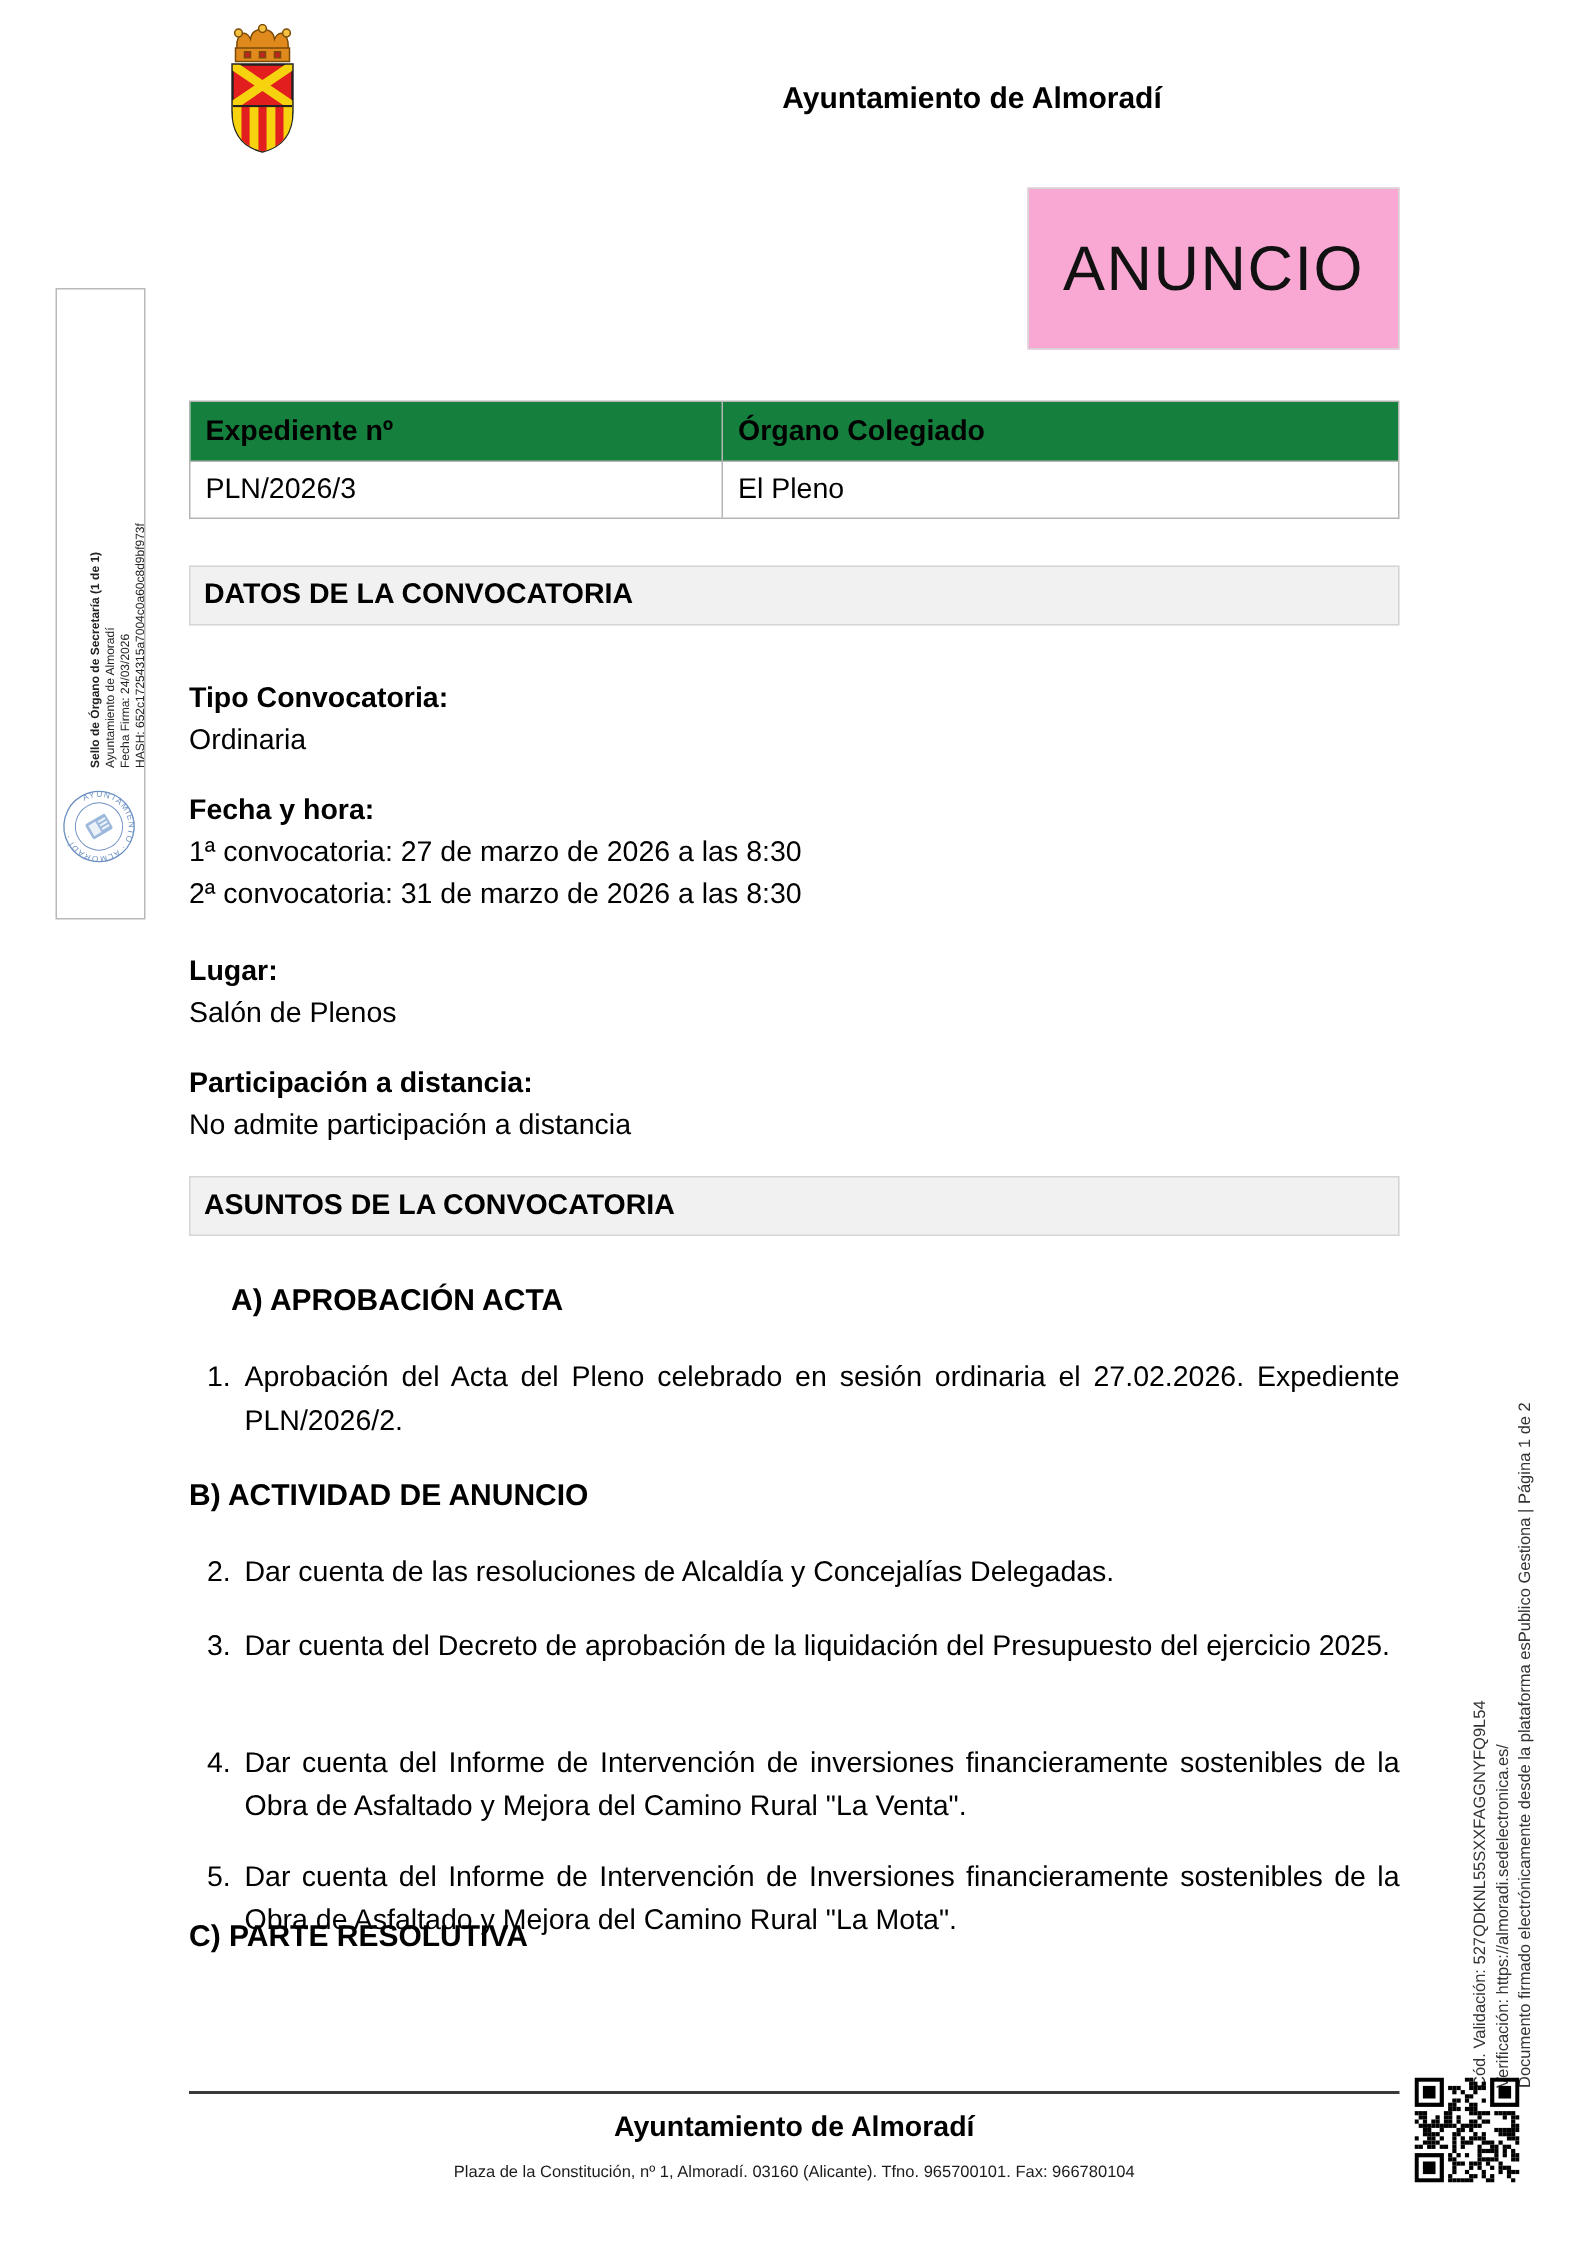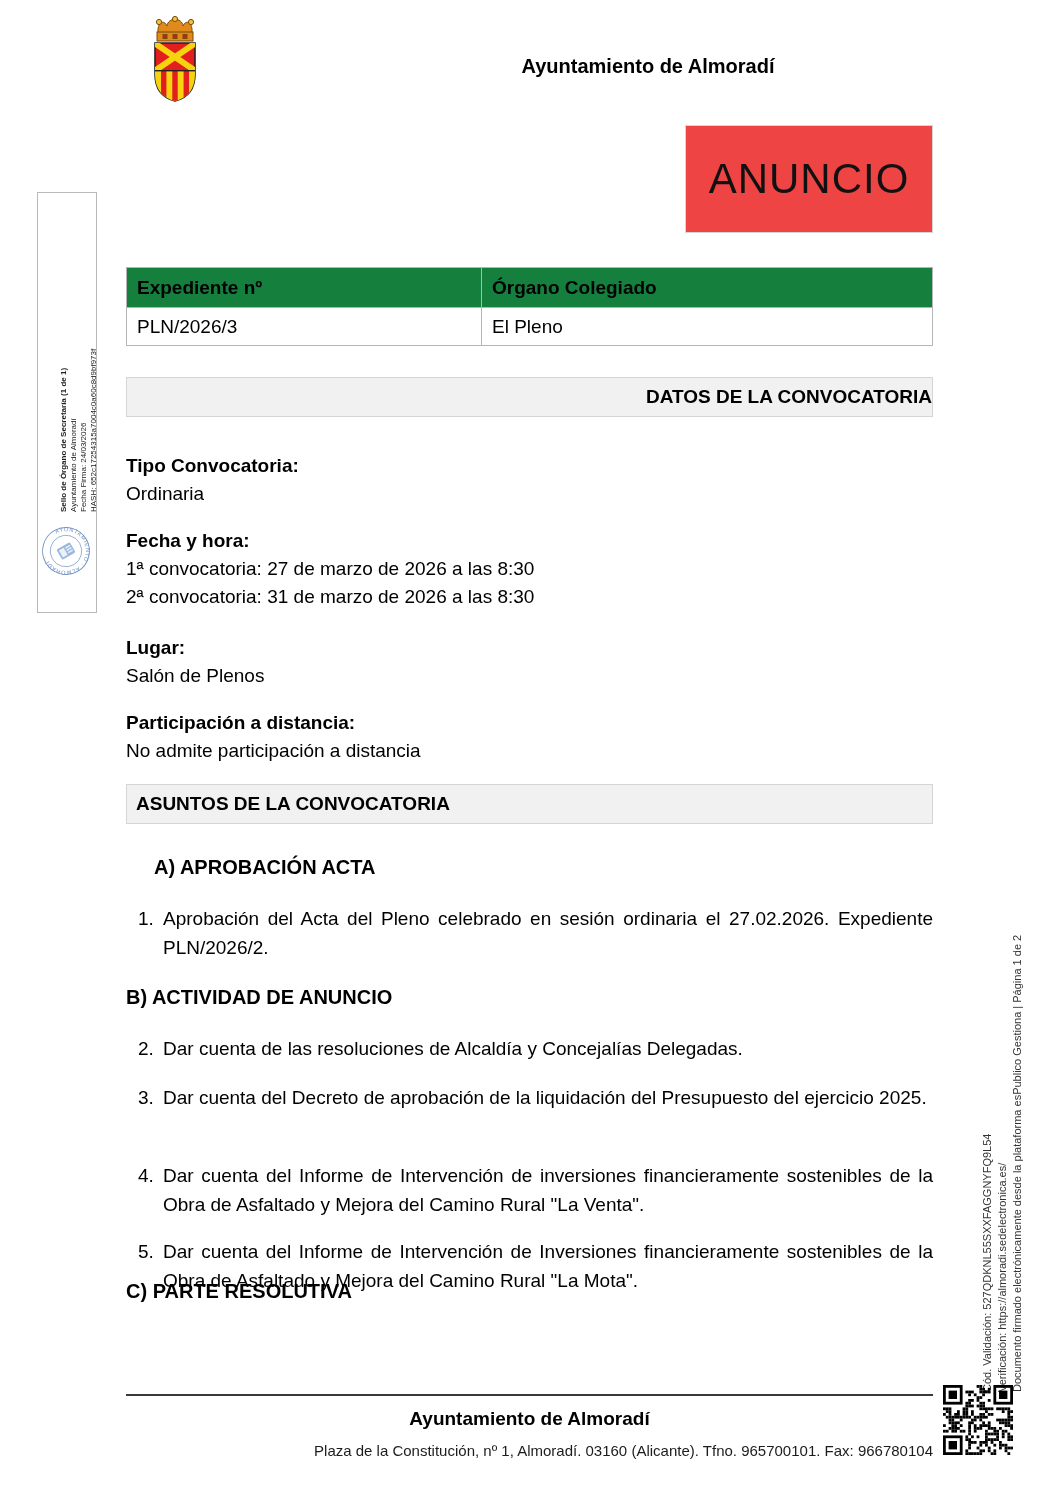--- a/index.html
+++ b/index.html
@@ -4,21 +4,21 @@
 <style>
   html,body{margin:0;padding:0;background:#fff;}
   .page{position:relative;width:1026px;height:1500px;background:#ffffff;overflow:hidden;
         font-family:"Liberation Sans",sans-serif;color:#000;}
 
   
   .coat{position:absolute;left:143px;top:16px;width:64px;height:90px;}
   .org-title{position:absolute;left:363px;top:55px;width:570px;text-align:center;
              font-size:20px;font-weight:bold;}
   .anuncio-box{position:absolute;left:685px;top:125px;width:248px;height:108px;
-               background:#ef4444;border:1px solid #d5d5d5;box-sizing:border-box;
+               background:#f9a8d4;border:1px solid #d5d5d5;box-sizing:border-box;
                display:flex;align-items:center;justify-content:center;
                font-size:42px;letter-spacing:1px;color:#111;}
 
   
   .stamp-box{position:absolute;left:37px;top:192px;width:60px;height:421px;
              border:1px solid #b9b9b9;box-sizing:border-box;background:#fff;}
   .rot{position:absolute;transform-origin:0 0;transform:rotate(-90deg);}
   .stamp-text{left:59px;top:512px;width:212px;font-size:8px;line-height:10px;color:#222;}
   .stamp-text div{white-space:nowrap;}
   .stamp-text .b{font-weight:bold;}
@@ -48,22 +48,22 @@
   
   .letter-heading{position:absolute;left:126px;width:807px;font-size:20px;font-weight:bold;}
   .list-item{position:absolute;left:138px;width:795px;font-size:19px;line-height:29px;}
   .list-item .num{position:absolute;left:0;top:0;}
   .list-item .txt{margin-left:25px;text-align:justify;}
 
   
   .footer-line{position:absolute;left:126px;top:1394px;width:807px;height:2px;background:#3a3a3a;}
   .footer-title{position:absolute;left:126px;top:1408px;width:807px;text-align:center;
                 font-size:19px;font-weight:bold;}
-  .footer-address{position:absolute;left:126px;top:1442px;width:807px;text-align:right;
-                  font-size:15px;color:#1c1c1c;}
+  .footer-address{position:absolute;left:126px;top:1442px;width:807px;text-align:center;
+                  font-size:11px;color:#1c1c1c;}
 
   
   .validation-text{left:980px;top:1392px;width:498px;font-size:11px;line-height:15px;color:#333;}
   .validation-text div{white-space:nowrap;}
 
   
   .qr{position:absolute;left:943px;top:1385px;width:70px;height:70px;}
 </style>
 </head>
 <body>
@@ -135,21 +135,21 @@
     <div class="exp-row hdr">
       <div class="exp-cell c1">Expediente nº</div>
       <div class="exp-cell c2">Órgano Colegiado</div>
     </div>
     <div class="exp-row val">
       <div class="exp-cell c1">PLN/2026/3</div>
       <div class="exp-cell c2">El Pleno</div>
     </div>
   </div>
 
-  <div class="section-header" style="top:377px;text-align:right;">DATOS DE LA CONVOCATORIA</div>
+  <div class="section-header" style="top:377px;">DATOS DE LA CONVOCATORIA</div>
 
   <div class="fgroup" style="top:452px;">
     <div class="lbl">Tipo Convocatoria:</div>
     <div>Ordinaria</div>
   </div>
 
   <div class="fgroup" style="top:527px;">
     <div class="lbl">Fecha y hora:</div>
     <div>1ª convocatoria: 27 de marzo de 2026 a las 8:30</div>
     <div>2ª convocatoria: 31 de marzo de 2026 a las 8:30</div>

